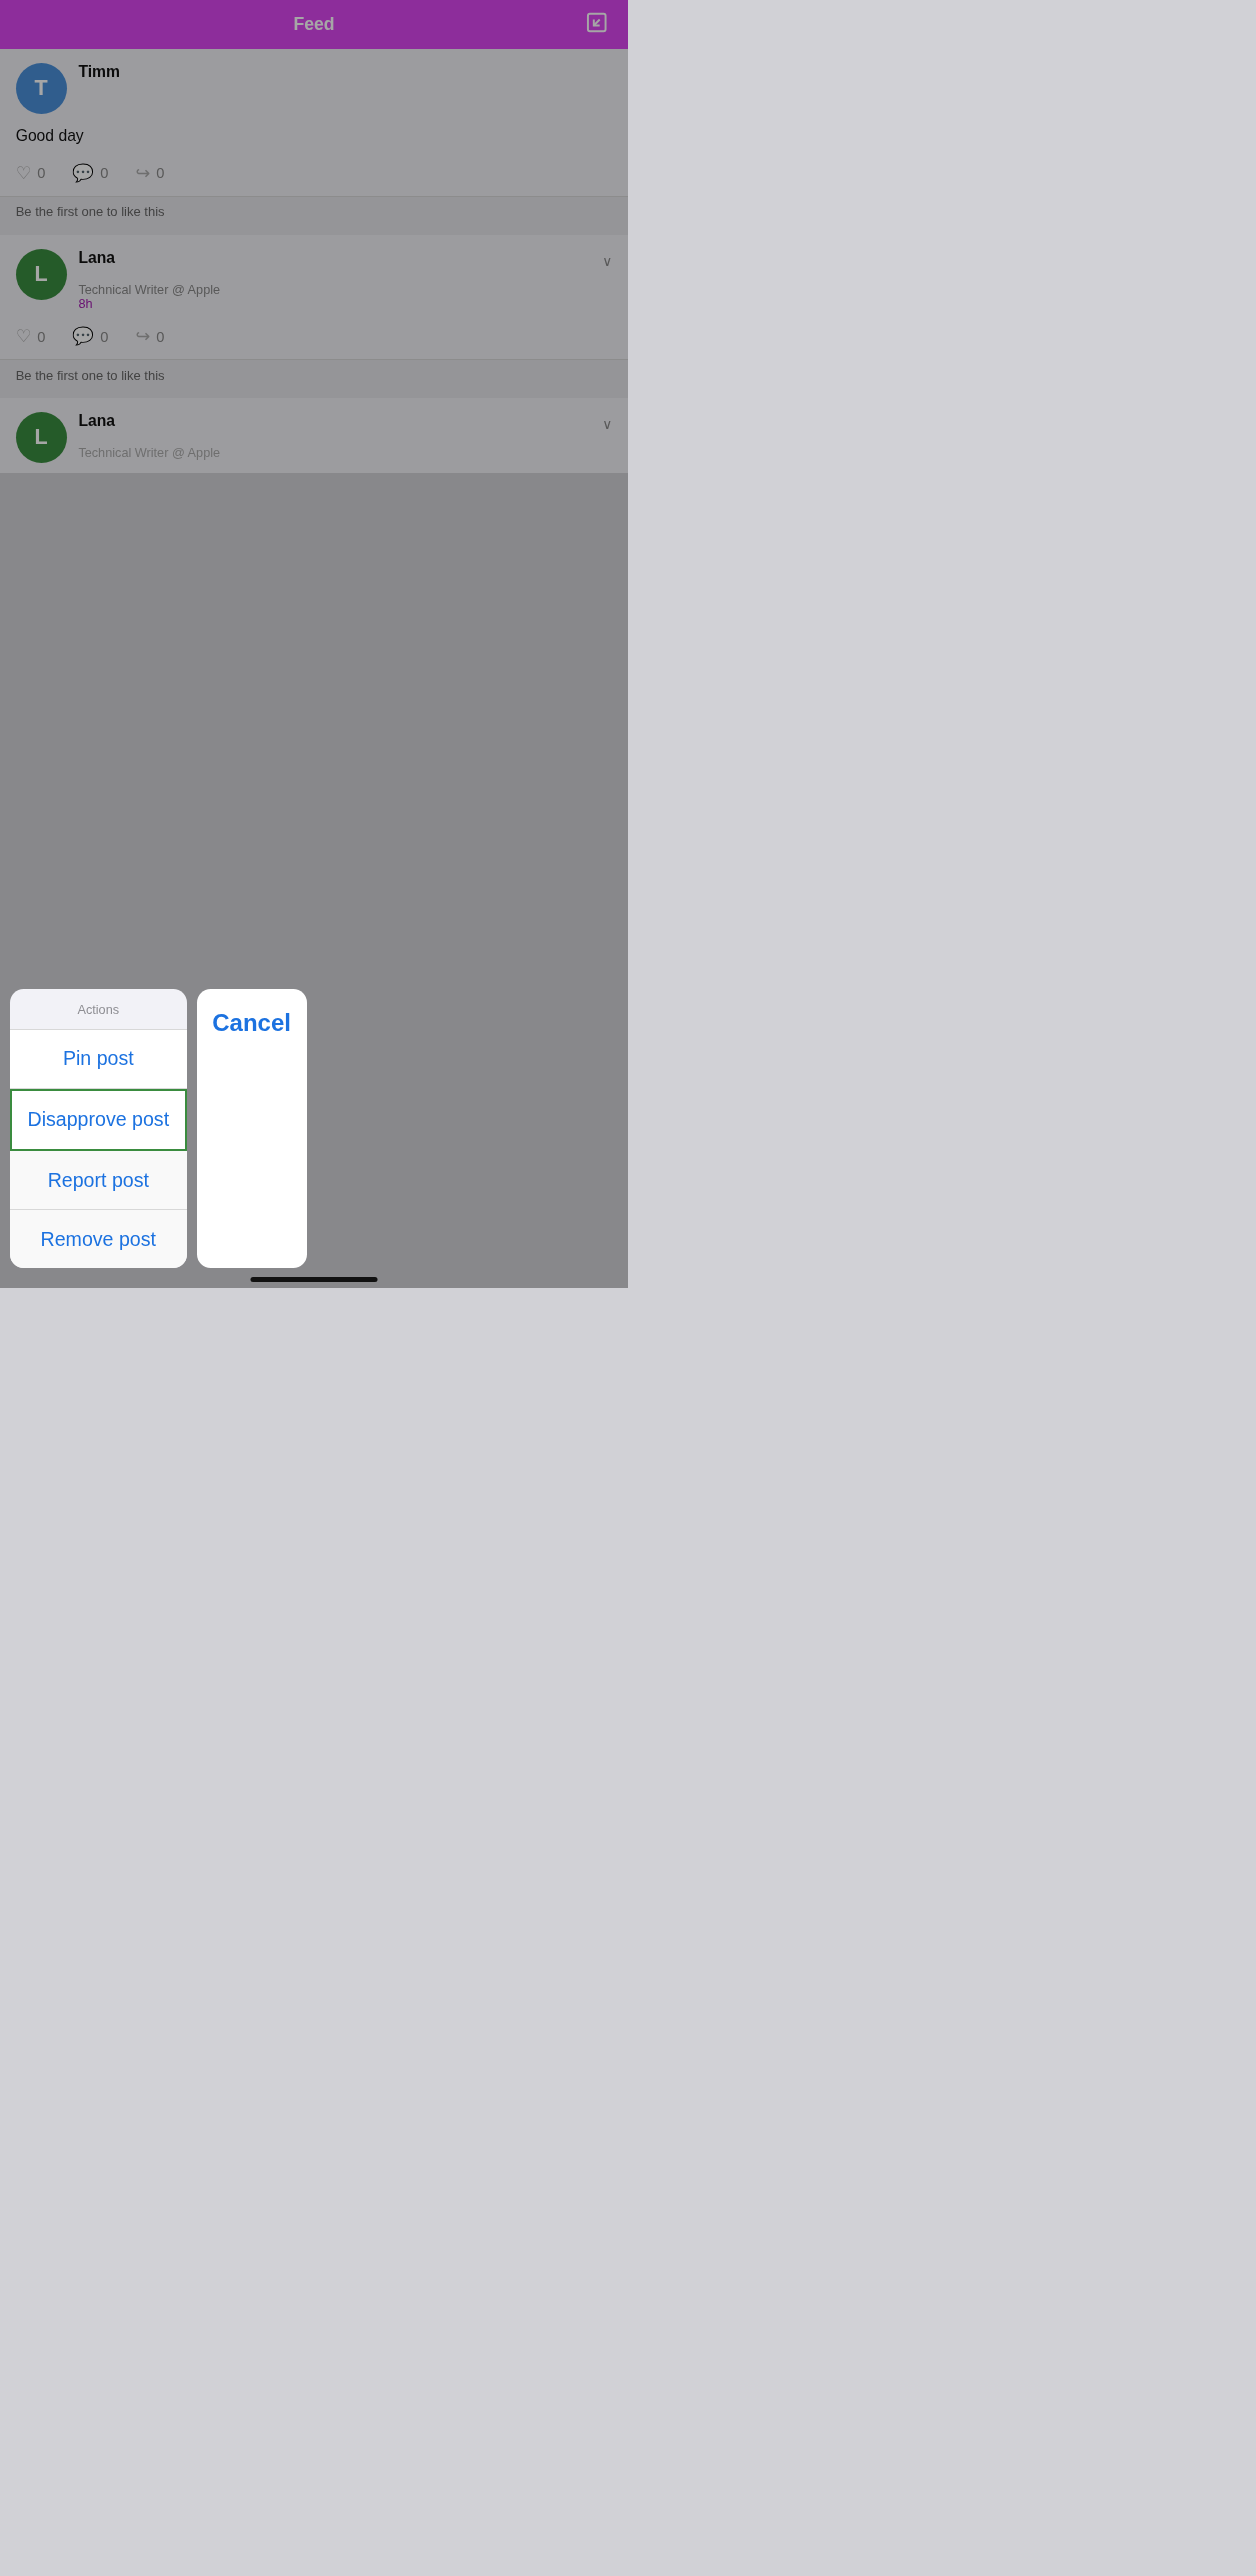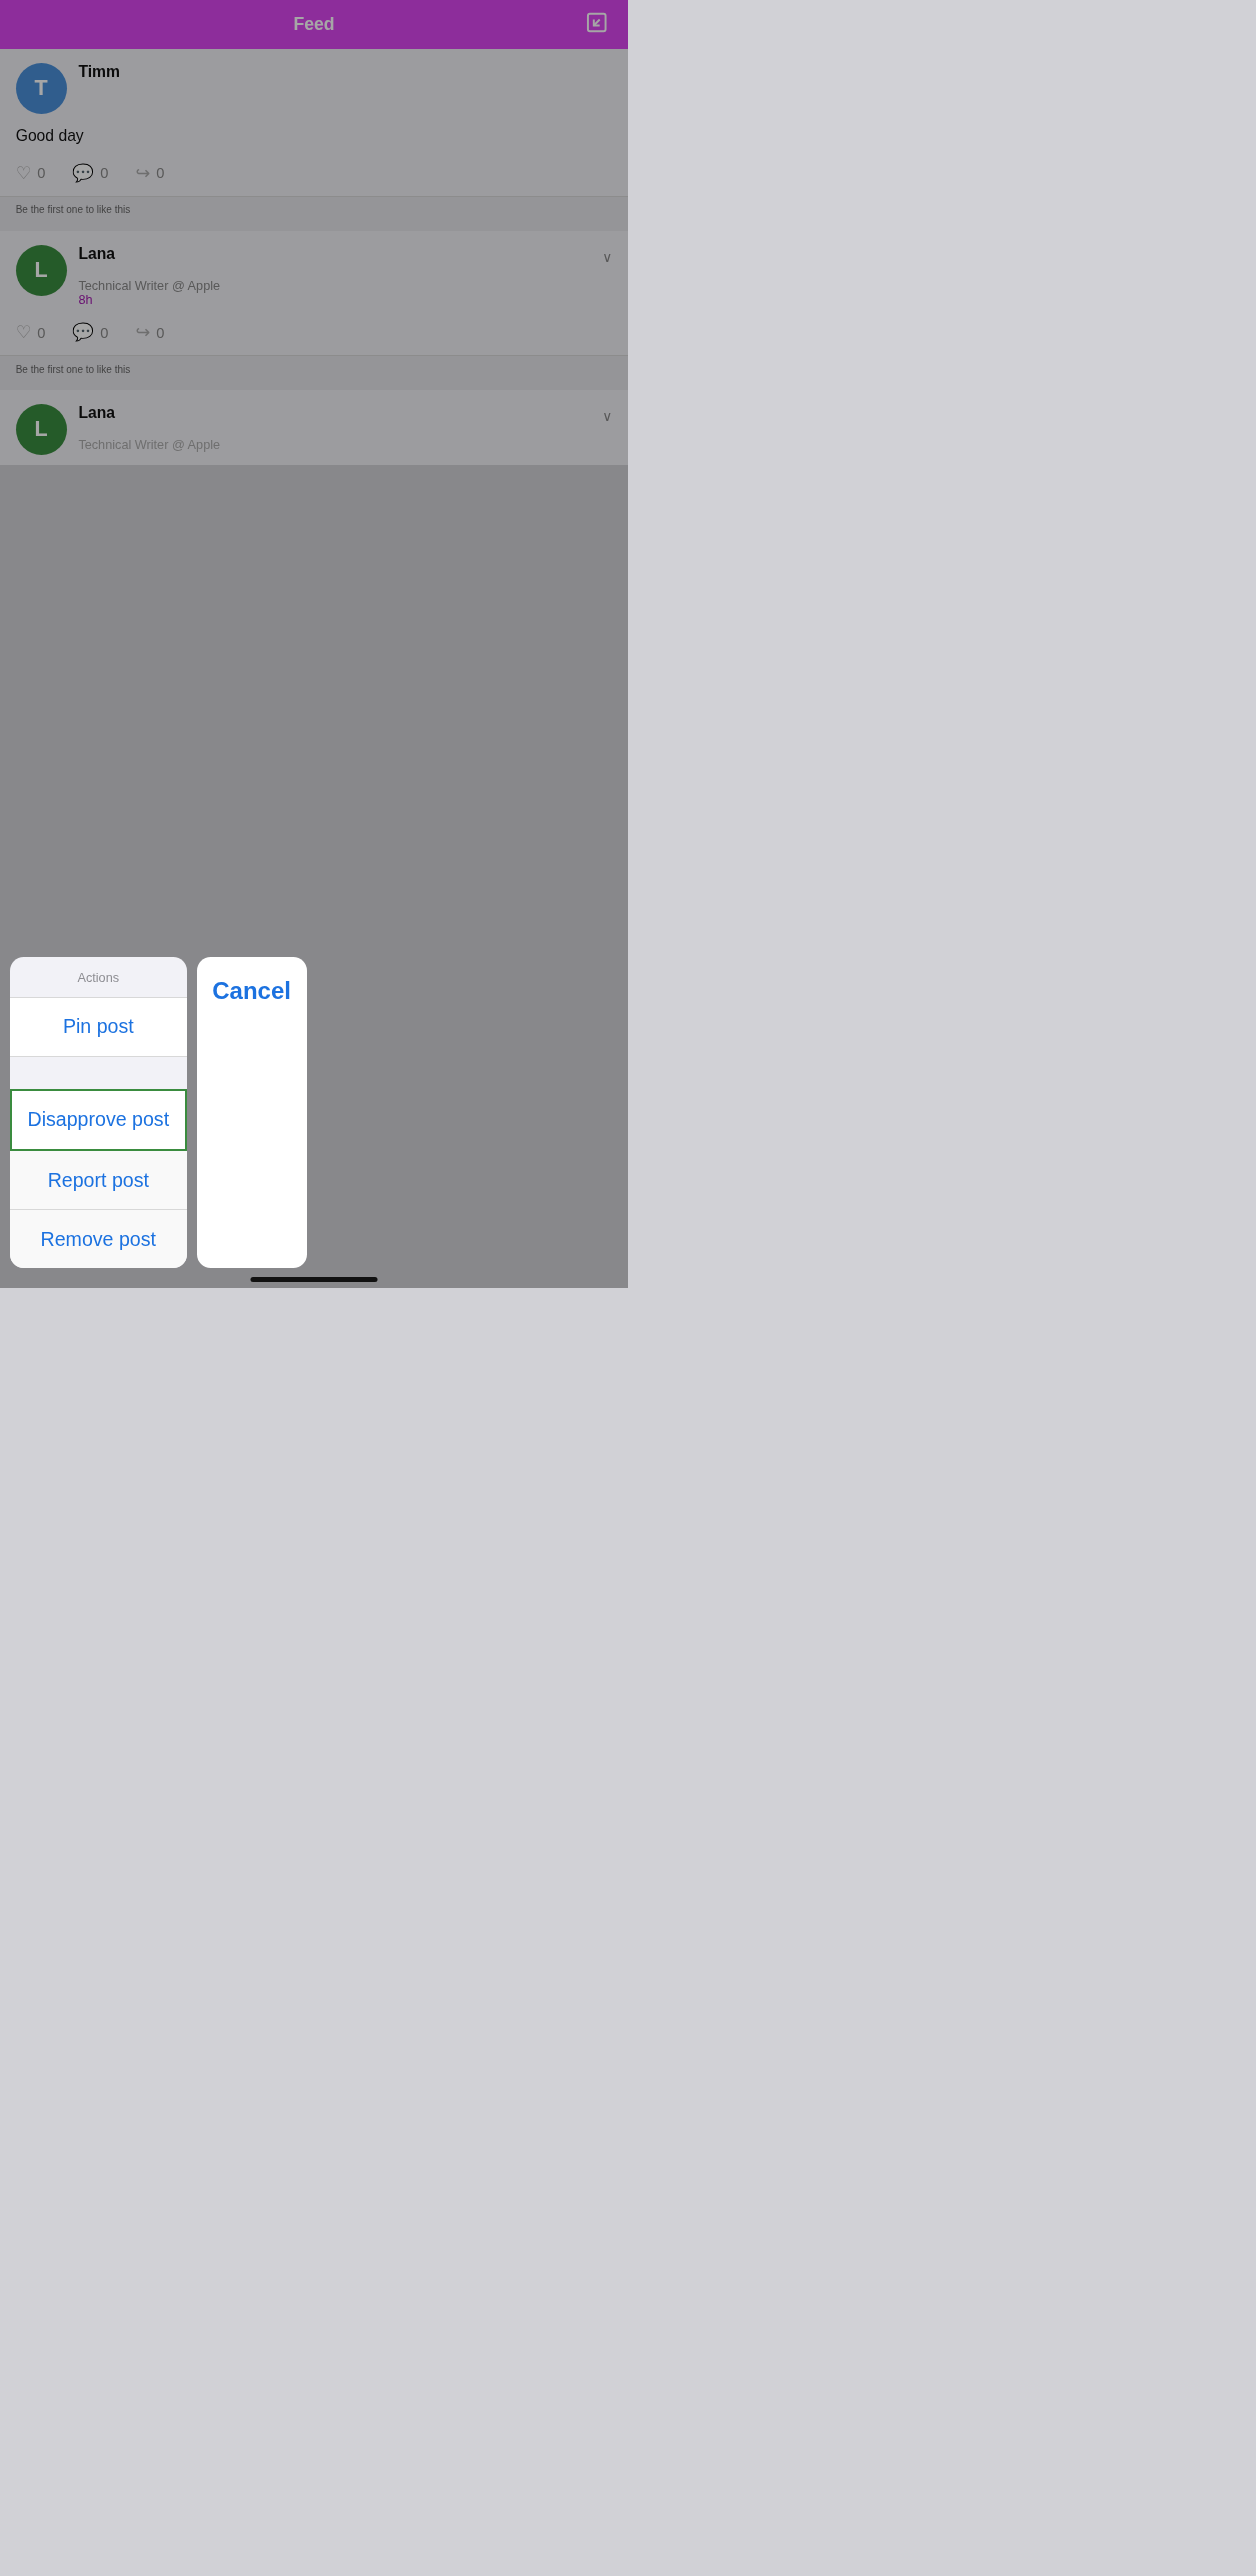--- a/index.html
+++ b/index.html
@@ -129,21 +129,21 @@
     }
 
     .action-icon {
       font-size: 17.6px;
       color: #aaa;
     }
 
     .post-footer {
       background: #e5e5ea;
       padding: 7.8px 15.7px;
-      font-size: 10px;
+      font-size: 13px;
       color: #666;
       border-top: 1px solid #d8d8d8;
     }
 
     
     .post-card-partial {
       background: #f0f0f5;
       margin-bottom: 0;
       overflow: hidden;
     }
@@ -195,21 +195,20 @@
       background: white;
     }
 
     .action-sheet-item:last-child {
       border-bottom: none;
     }
 
     .action-sheet-item.highlighted {
       border: 2px solid #3a8c3f;
       background: white;
-      margin-top: 32px;
     }
 
     .action-sheet-item.light-bg {
       background: #f9f9f9;
     }
 
     .action-sheet-cancel {
       background: white;
       border-radius: 13.7px;
       overflow: hidden;

